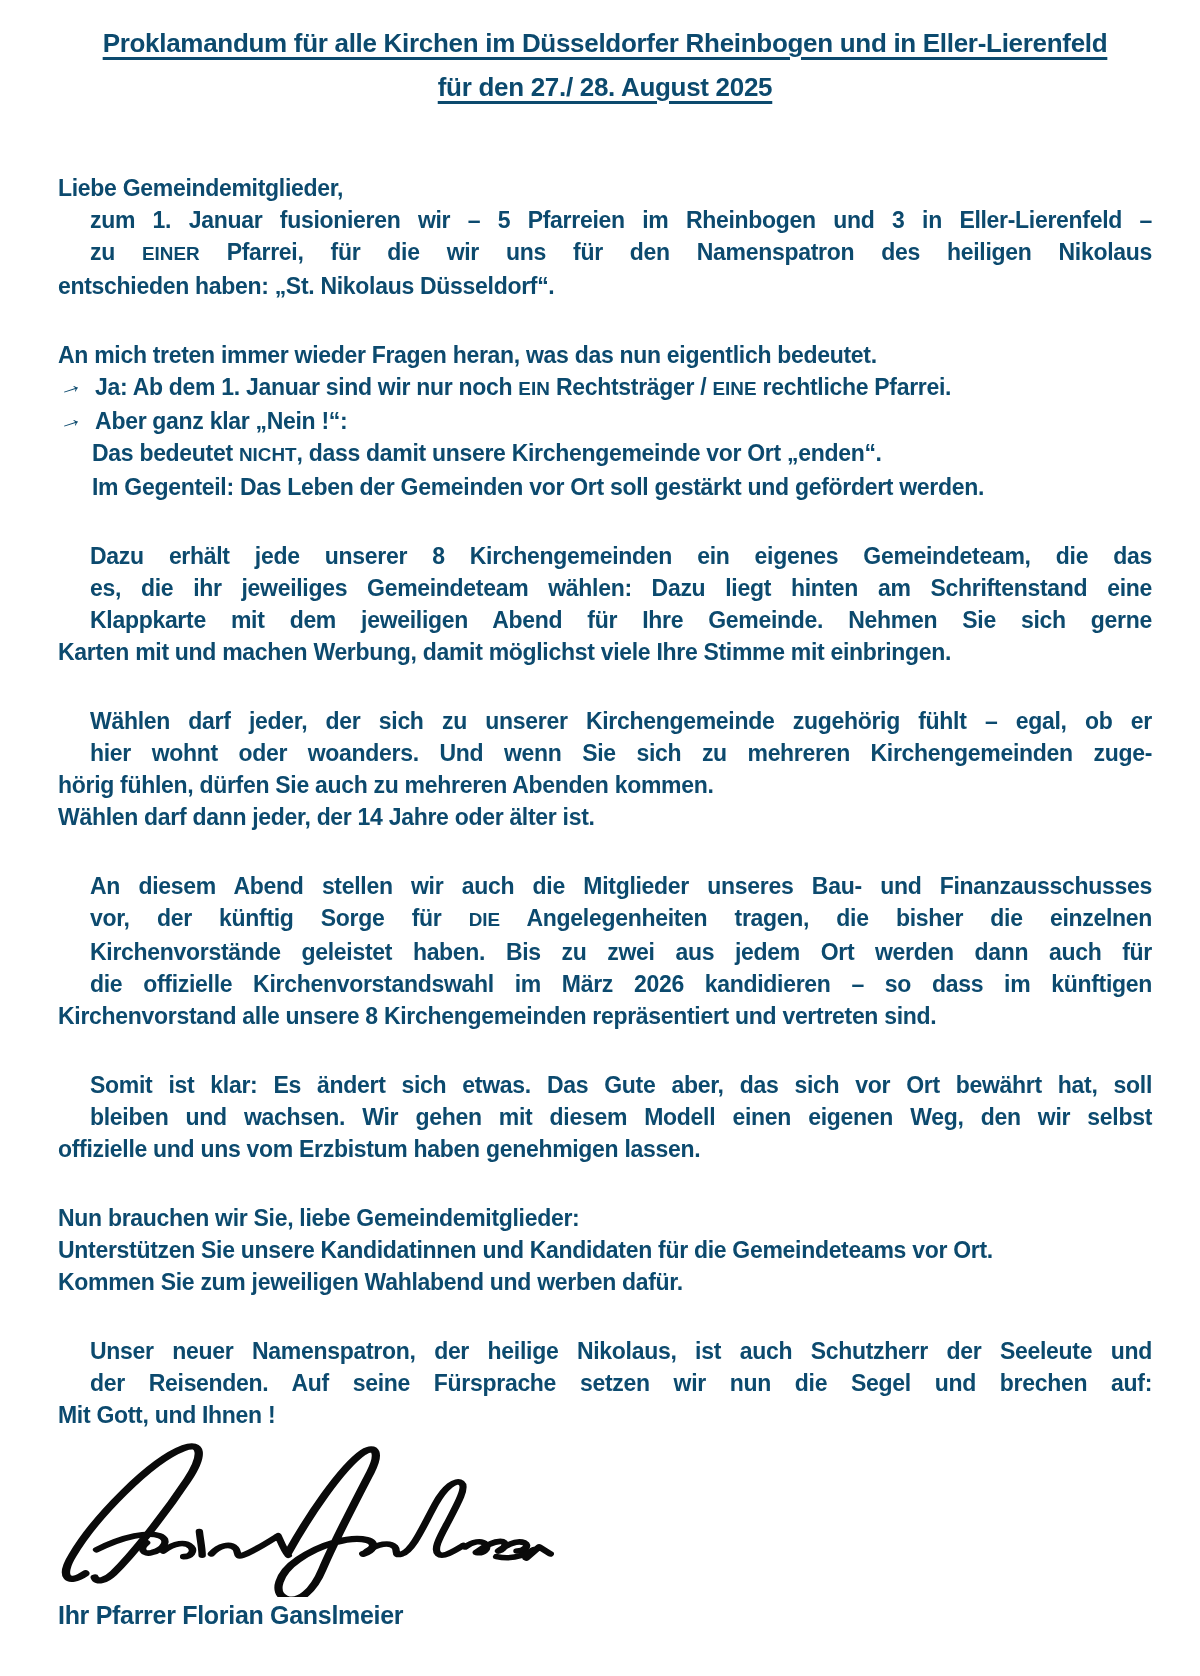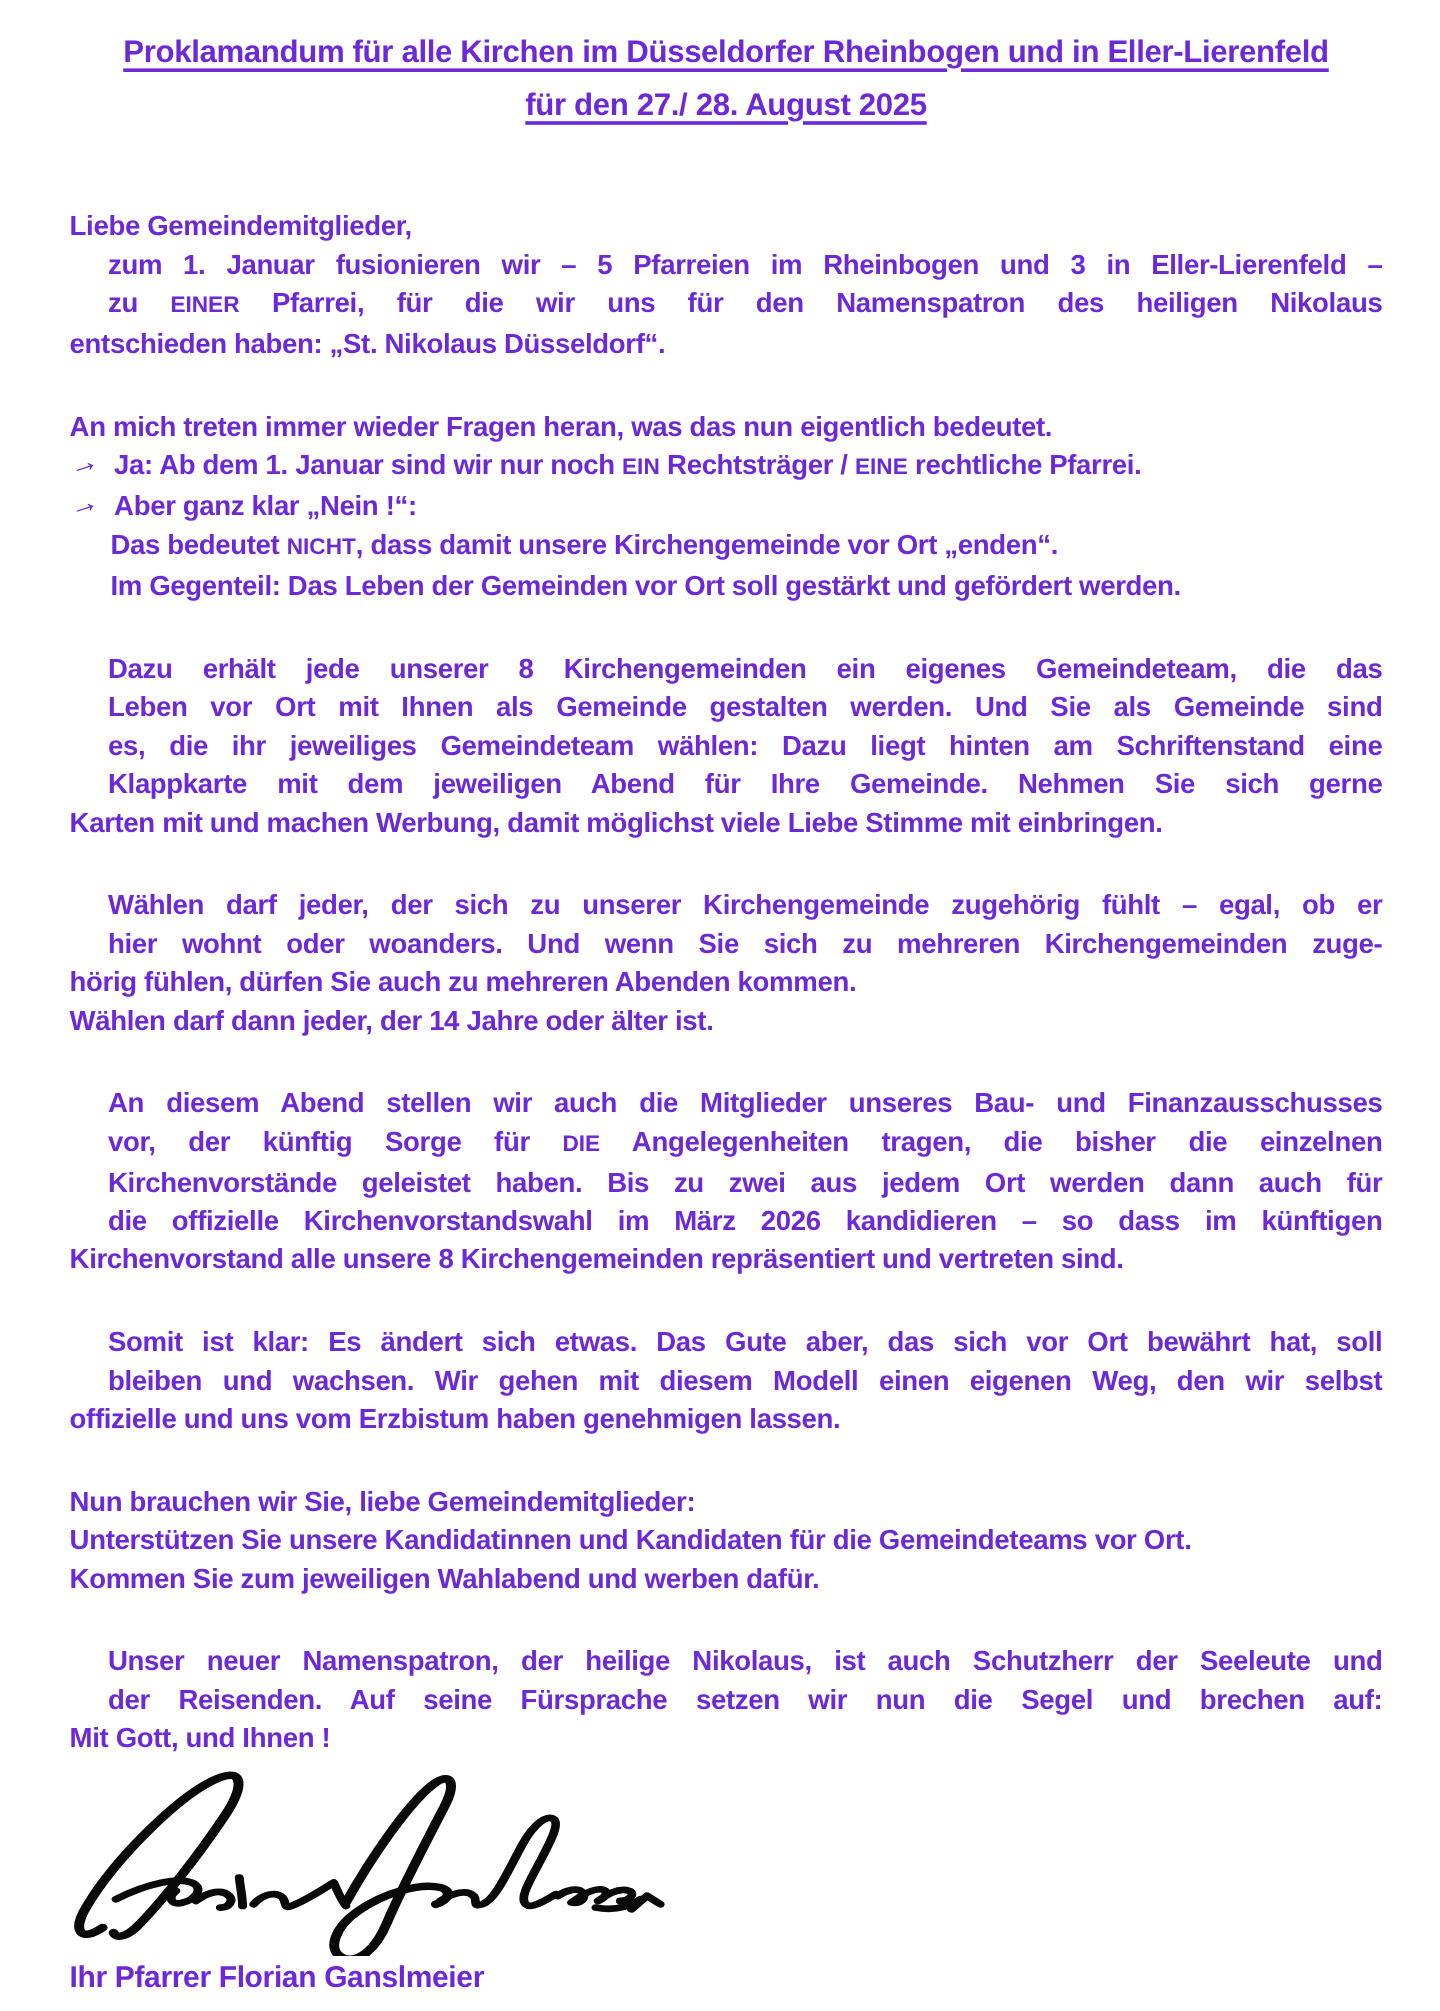--- a/index.html
+++ b/index.html
@@ -2,21 +2,21 @@
 <html lang="de"><head>
 <meta charset="utf-8">
 <style>
   html, body { margin: 0; padding: 0; background: #e8e8e8; }
   .page {
     position: relative;
     width: 1200px;
     height: 1676px;
     margin: 0 auto;
     background: #ffffff;
-    color: #6d28d9;
+    color: #0c4a6e;
     box-sizing: border-box;
     padding: 26px 48px 20px 58px;
     overflow: hidden;
     font-family: "Liberation Sans", "DejaVu Sans", sans-serif;
     font-weight: bold;
     letter-spacing: -0.3px;
   }
   .title, .subtitle {
     margin: 0;
     text-align: center;
@@ -68,24 +68,23 @@
       </div>
       <div class="para">
         <div class="line">An mich treten immer wieder Fragen heran, was das nun eigentlich bedeutet.</div>
         <div class="line"><span class="arrow">→</span>Ja: Ab dem 1. Januar sind wir nur noch <span class="sc">EIN</span> Rechtsträger / <span class="sc">EINE</span> rechtliche Pfarrei.</div>
         <div class="line"><span class="arrow">→</span>Aber ganz klar „Nein !“:</div>
         <div class="line indent">Das bedeutet <span class="sc">NICHT</span>, dass damit unsere Kirchengemeinde vor Ort „enden“.</div>
         <div class="line indent">Im Gegenteil: Das Leben der Gemeinden vor Ort soll gestärkt und gefördert werden.</div>
       </div>
       <div class="para">
         <div class="line just">Dazu erhält jede unserer 8 Kirchengemeinden ein eigenes Gemeindeteam, die das</div>
-        <div class="line just">Leben vor Ort mit Ihnen als Gemeinde gestalten werden. Und Sie als Gemeinde sind</div>
         <div class="line just">es, die ihr jeweiliges Gemeindeteam wählen: Dazu liegt hinten am Schriftenstand eine</div>
         <div class="line just">Klappkarte mit dem jeweiligen Abend für Ihre Gemeinde. Nehmen Sie sich gerne</div>
-        <div class="line">Karten mit und machen Werbung, damit möglichst viele Liebe Stimme mit einbringen.</div>
+        <div class="line">Karten mit und machen Werbung, damit möglichst viele Ihre Stimme mit einbringen.</div>
       </div>
       <div class="para">
         <div class="line just">Wählen darf jeder, der sich zu unserer Kirchengemeinde zugehörig fühlt – egal, ob er</div>
         <div class="line just">hier wohnt oder woanders. Und wenn Sie sich zu mehreren Kirchengemeinden zuge-</div>
         <div class="line">hörig fühlen, dürfen Sie auch zu mehreren Abenden kommen.</div>
         <div class="line">Wählen darf dann jeder, der 14 Jahre oder älter ist.</div>
       </div>
       <div class="para">
         <div class="line just">An diesem Abend stellen wir auch die Mitglieder unseres Bau- und Finanzausschusses</div>
         <div class="line just">vor, der künftig Sorge für <span class="sc">DIE</span> Angelegenheiten tragen, die bisher die einzelnen</div>

